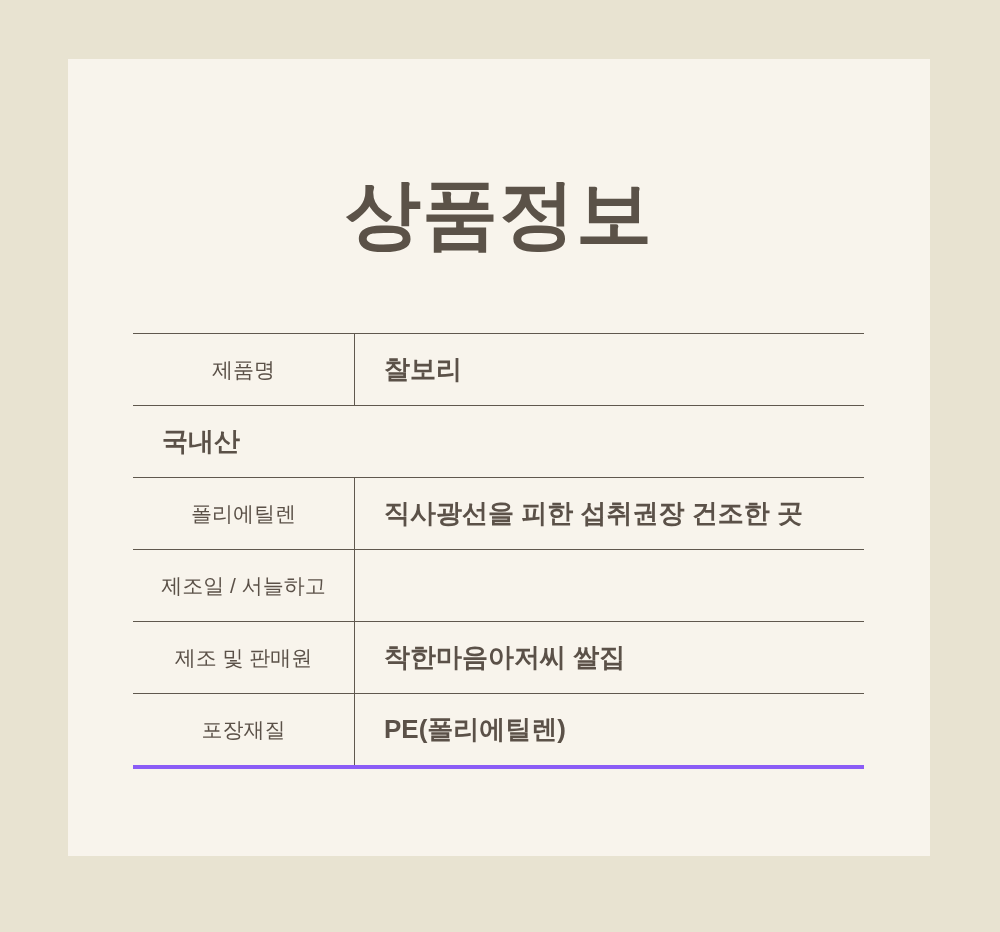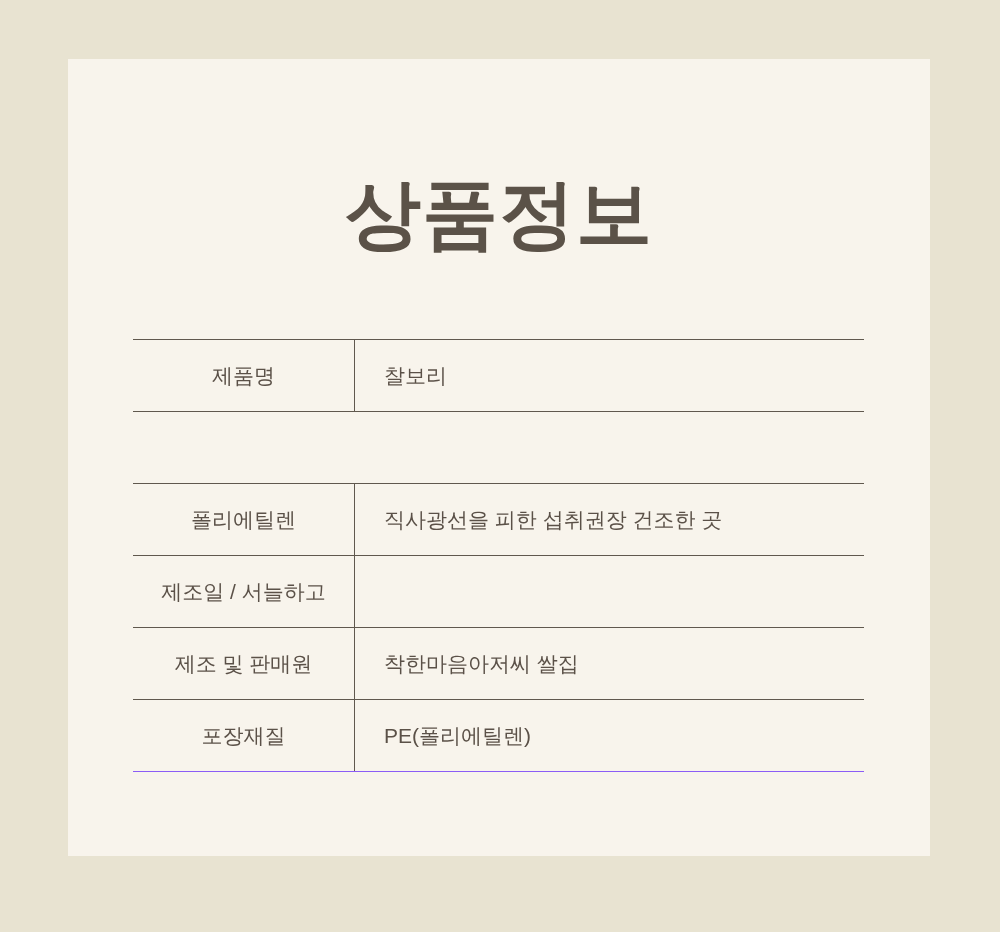--- a/index.html
+++ b/index.html
@@ -30,24 +30,24 @@
     width: 100%;
     text-align: center;
     font-size: 76px;
     font-weight: 700;
     line-height: 90px;
     letter-spacing: 1px;
     color: #5b5248;
   }
   .info-table {
     position: absolute;
-    top: 280px;
+    top: 274px;
     left: 65px;
     width: 731px;
-    border-bottom: 1px solid #8b5cf6;
+    border-bottom: 4px solid #8b5cf6;
   }
   .row {
     display: flex;
     height: 72px;
     border-top: 1px solid #60584e;
   }
   .label-cell {
     width: 222px;
     flex: 0 0 222px;
     border-right: 1px solid #60584e;
@@ -58,22 +58,22 @@
     font-weight: 500;
     color: #5b5148;
     text-align: center;
   }
   .value-cell {
     flex: 1;
     display: flex;
     align-items: center;
     padding-left: 29px;
     padding-right: 10px;
-    font-size: 21px;
-    font-weight: 400;
+    font-size: 26px;
+    font-weight: 700;
     color: #5b5148;
     white-space: nowrap;
     overflow: hidden;
   }
 </style>
 </head>
 <body>
 
 <div class="page">
   <div class="card">
@@ -81,20 +81,21 @@
     <h1 class="title">상품정보</h1>
 
     <div class="info-table">
 
       <div class="row">
         <div class="label-cell">제품명</div>
         <div class="value-cell">찰보리</div>
       </div>
 
       <div class="row">
+        <div class="value-cell">국내산</div>
       </div>
 
       <div class="row">
         <div class="label-cell">폴리에틸렌</div>
         <div class="value-cell">직사광선을 피한 섭취권장 건조한 곳</div>
       </div>
 
       <div class="row">
         <div class="label-cell">제조일 / 서늘하고</div>
       </div>

